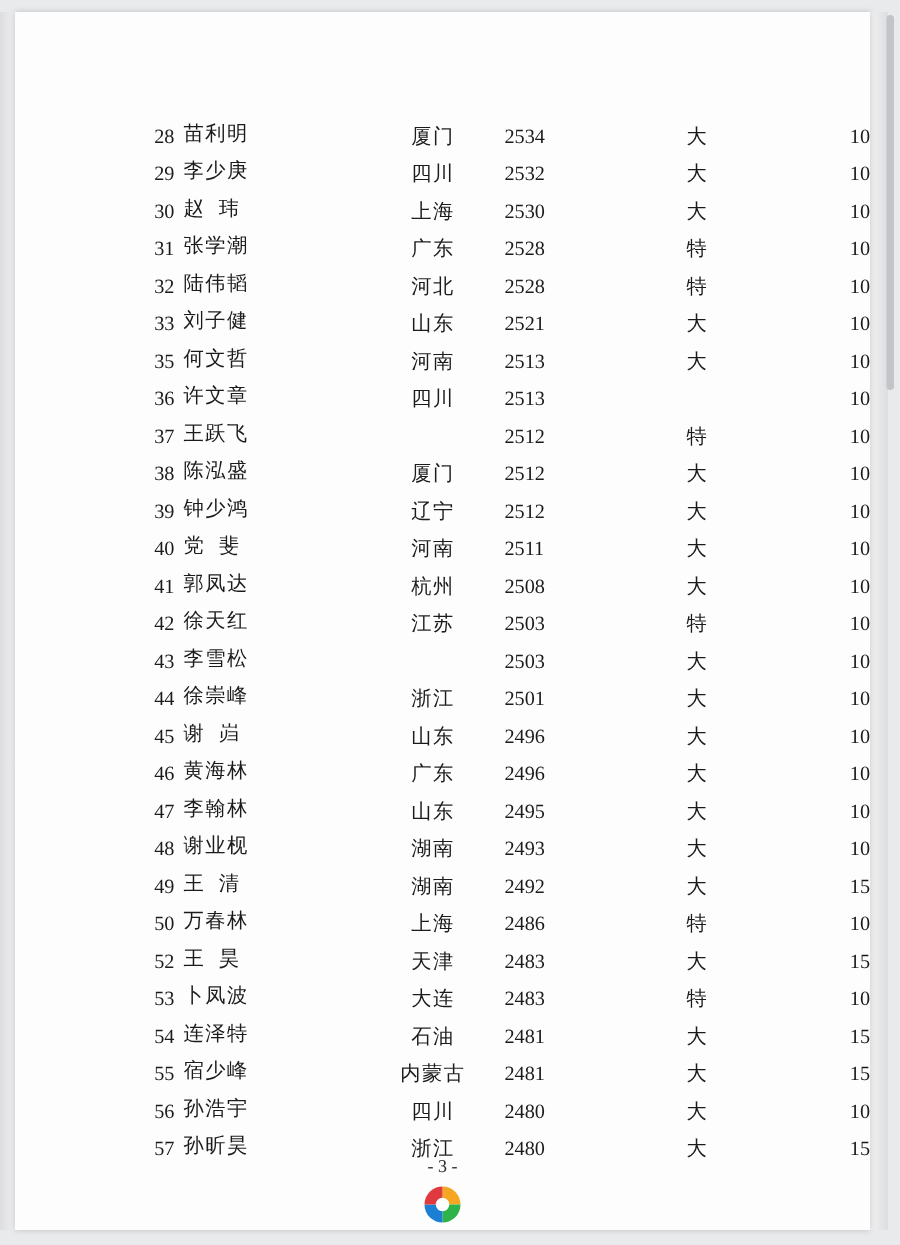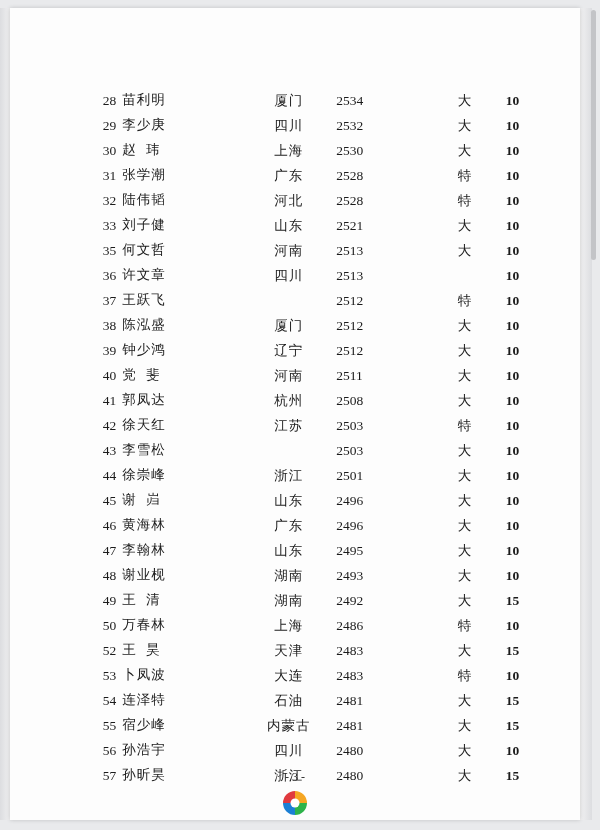--- a/index.html
+++ b/index.html
@@ -48,21 +48,21 @@
   .content {
     position: absolute;
     left: 0;
     top: 0;
     width: 570px;
     height: 812px;
   }
   table.roster {
     position: absolute;
     left: 0;
-    top: 80px;
+    top: 70px;
     width: 570px;
     border-collapse: collapse;
   }
   table.roster td {
     font-size: 13.5px;
     color: #1b1b1b;
     padding: 0;
     height: 25px;
     line-height: 25px;
     vertical-align: middle;
@@ -89,22 +89,21 @@
   .c-score {
     width: 82px;
     text-align: left;
   }
   .c-level {
     width: 78px;
     text-align: center;
   }
   .c-num {
     width: 70px;
-    text-align: left;
-    font-weight: bold;
+    text-align: right;
   }
   .page-number {
     position: absolute;
     left: 0;
     top: 762px;
     width: 570px;
     text-align: center;
     font-size: 12px;
     color: #2a2a2a;
   }

